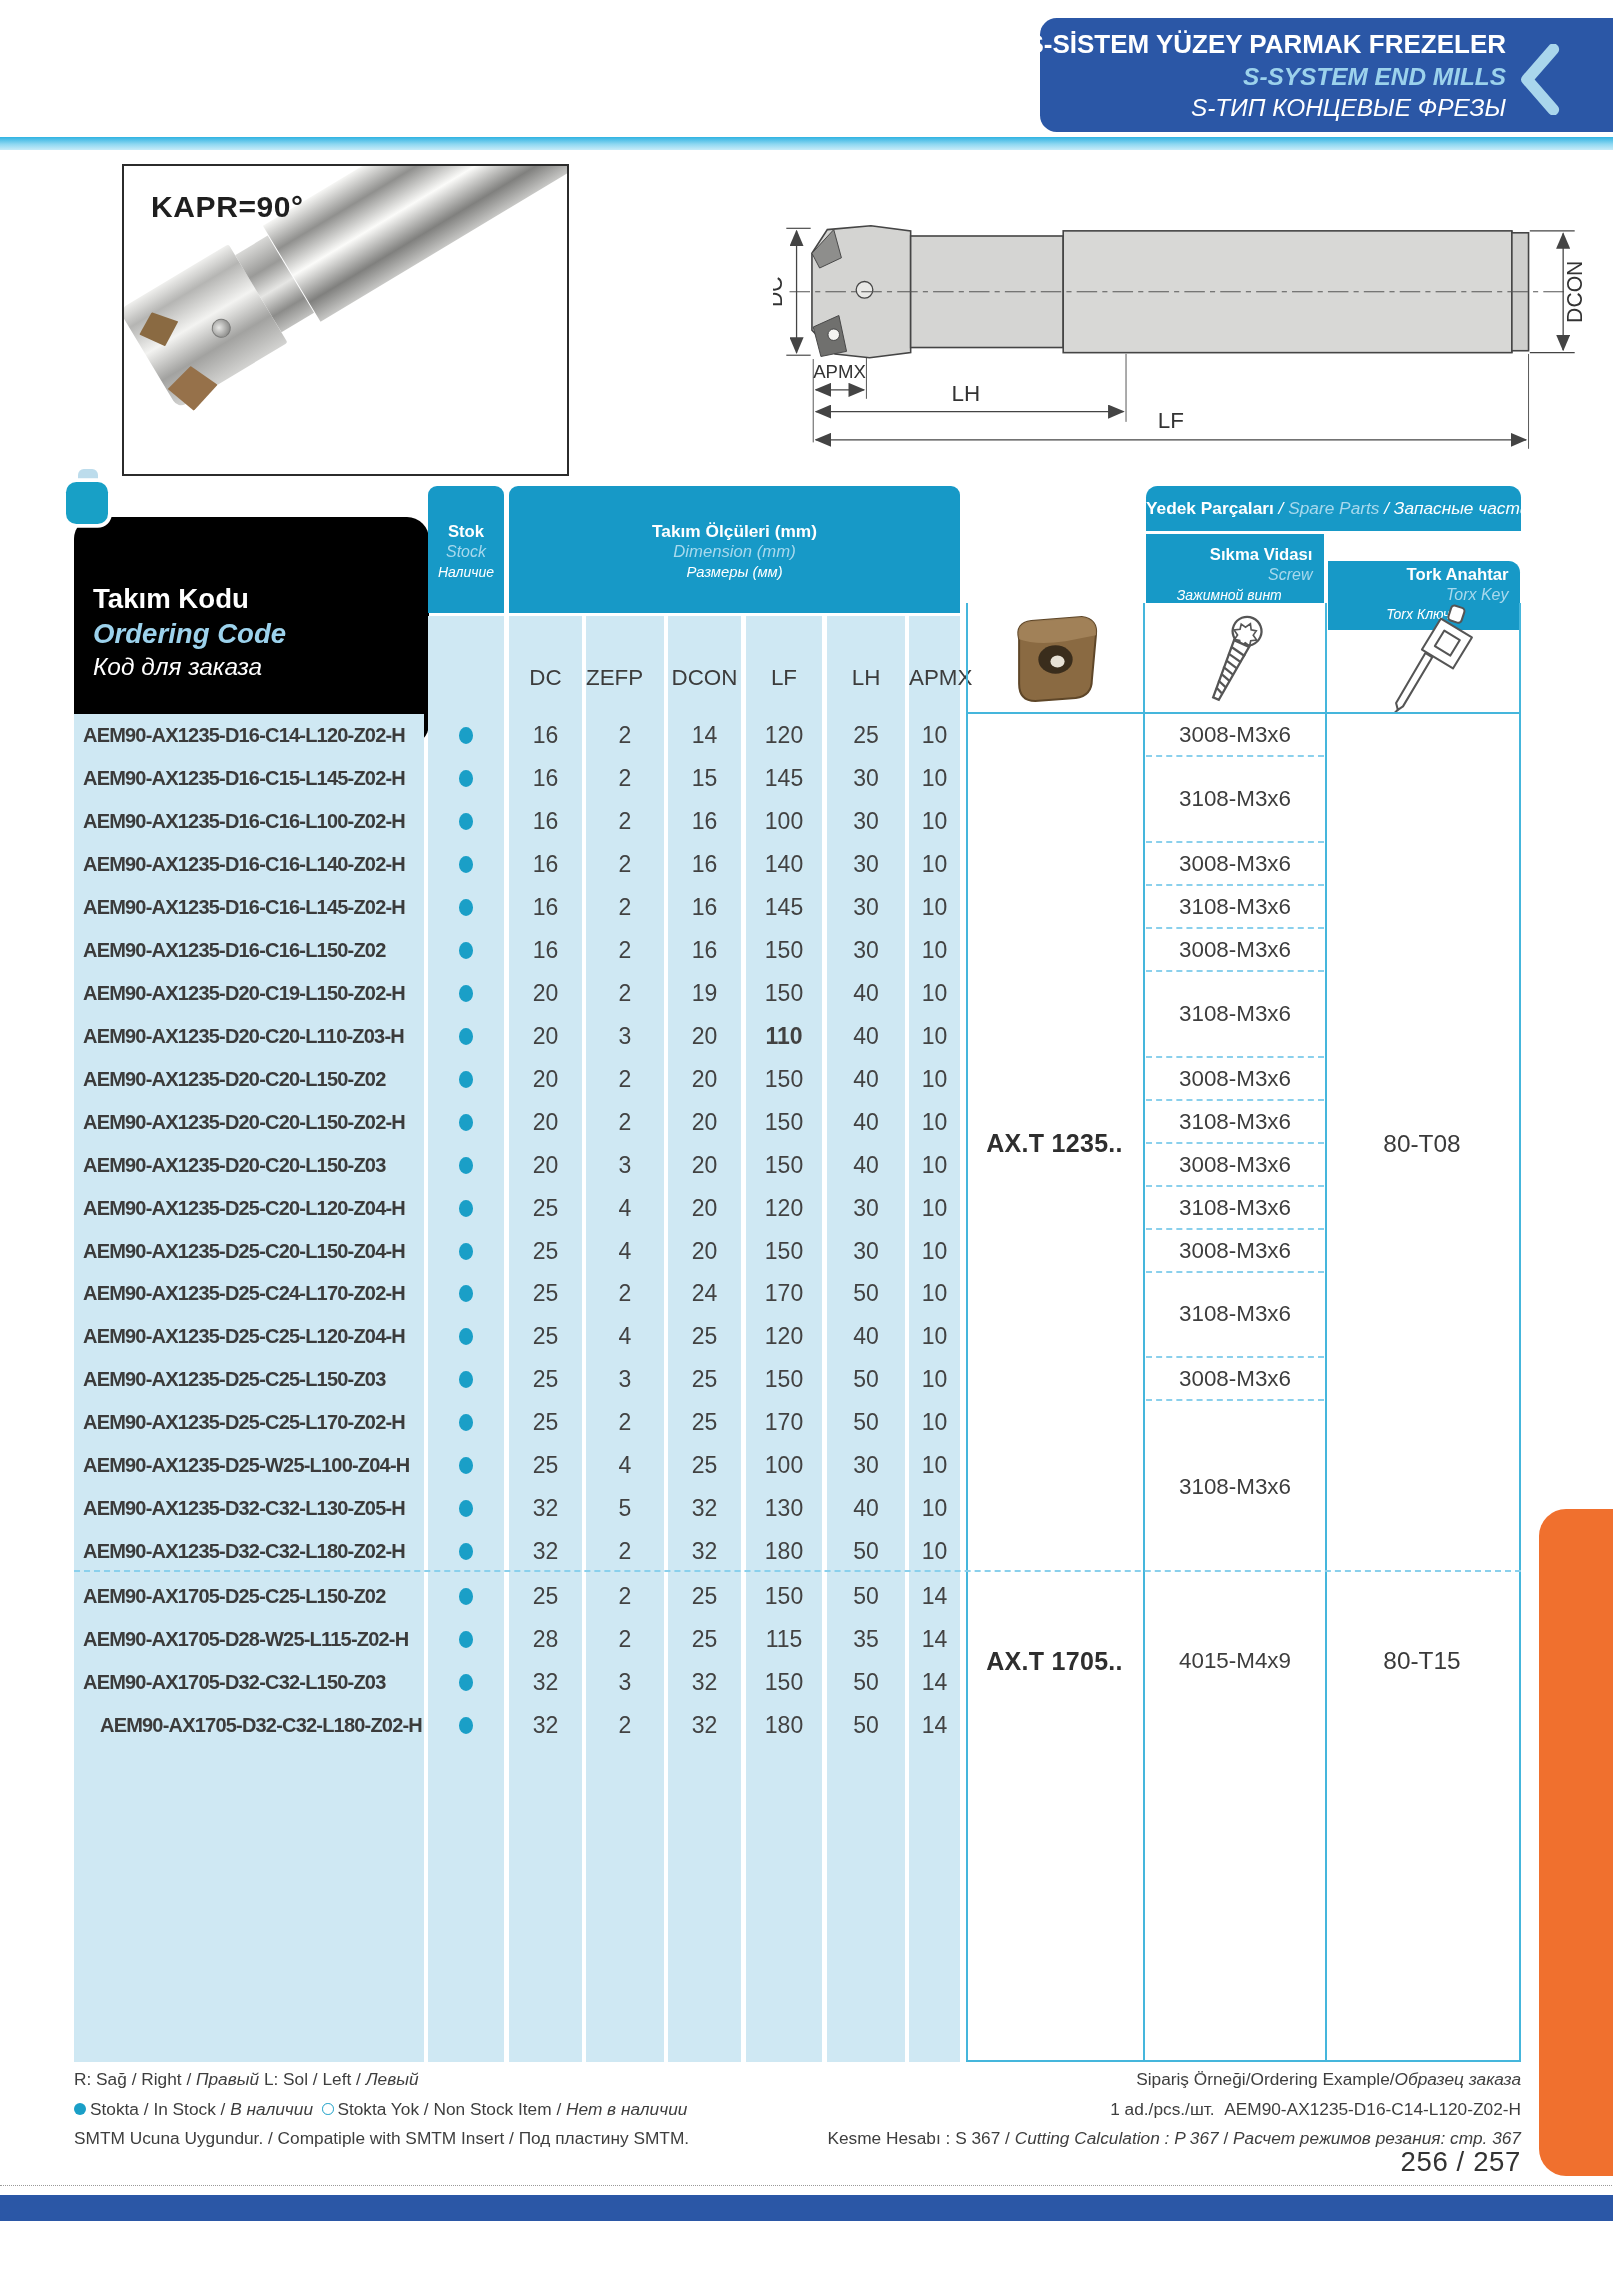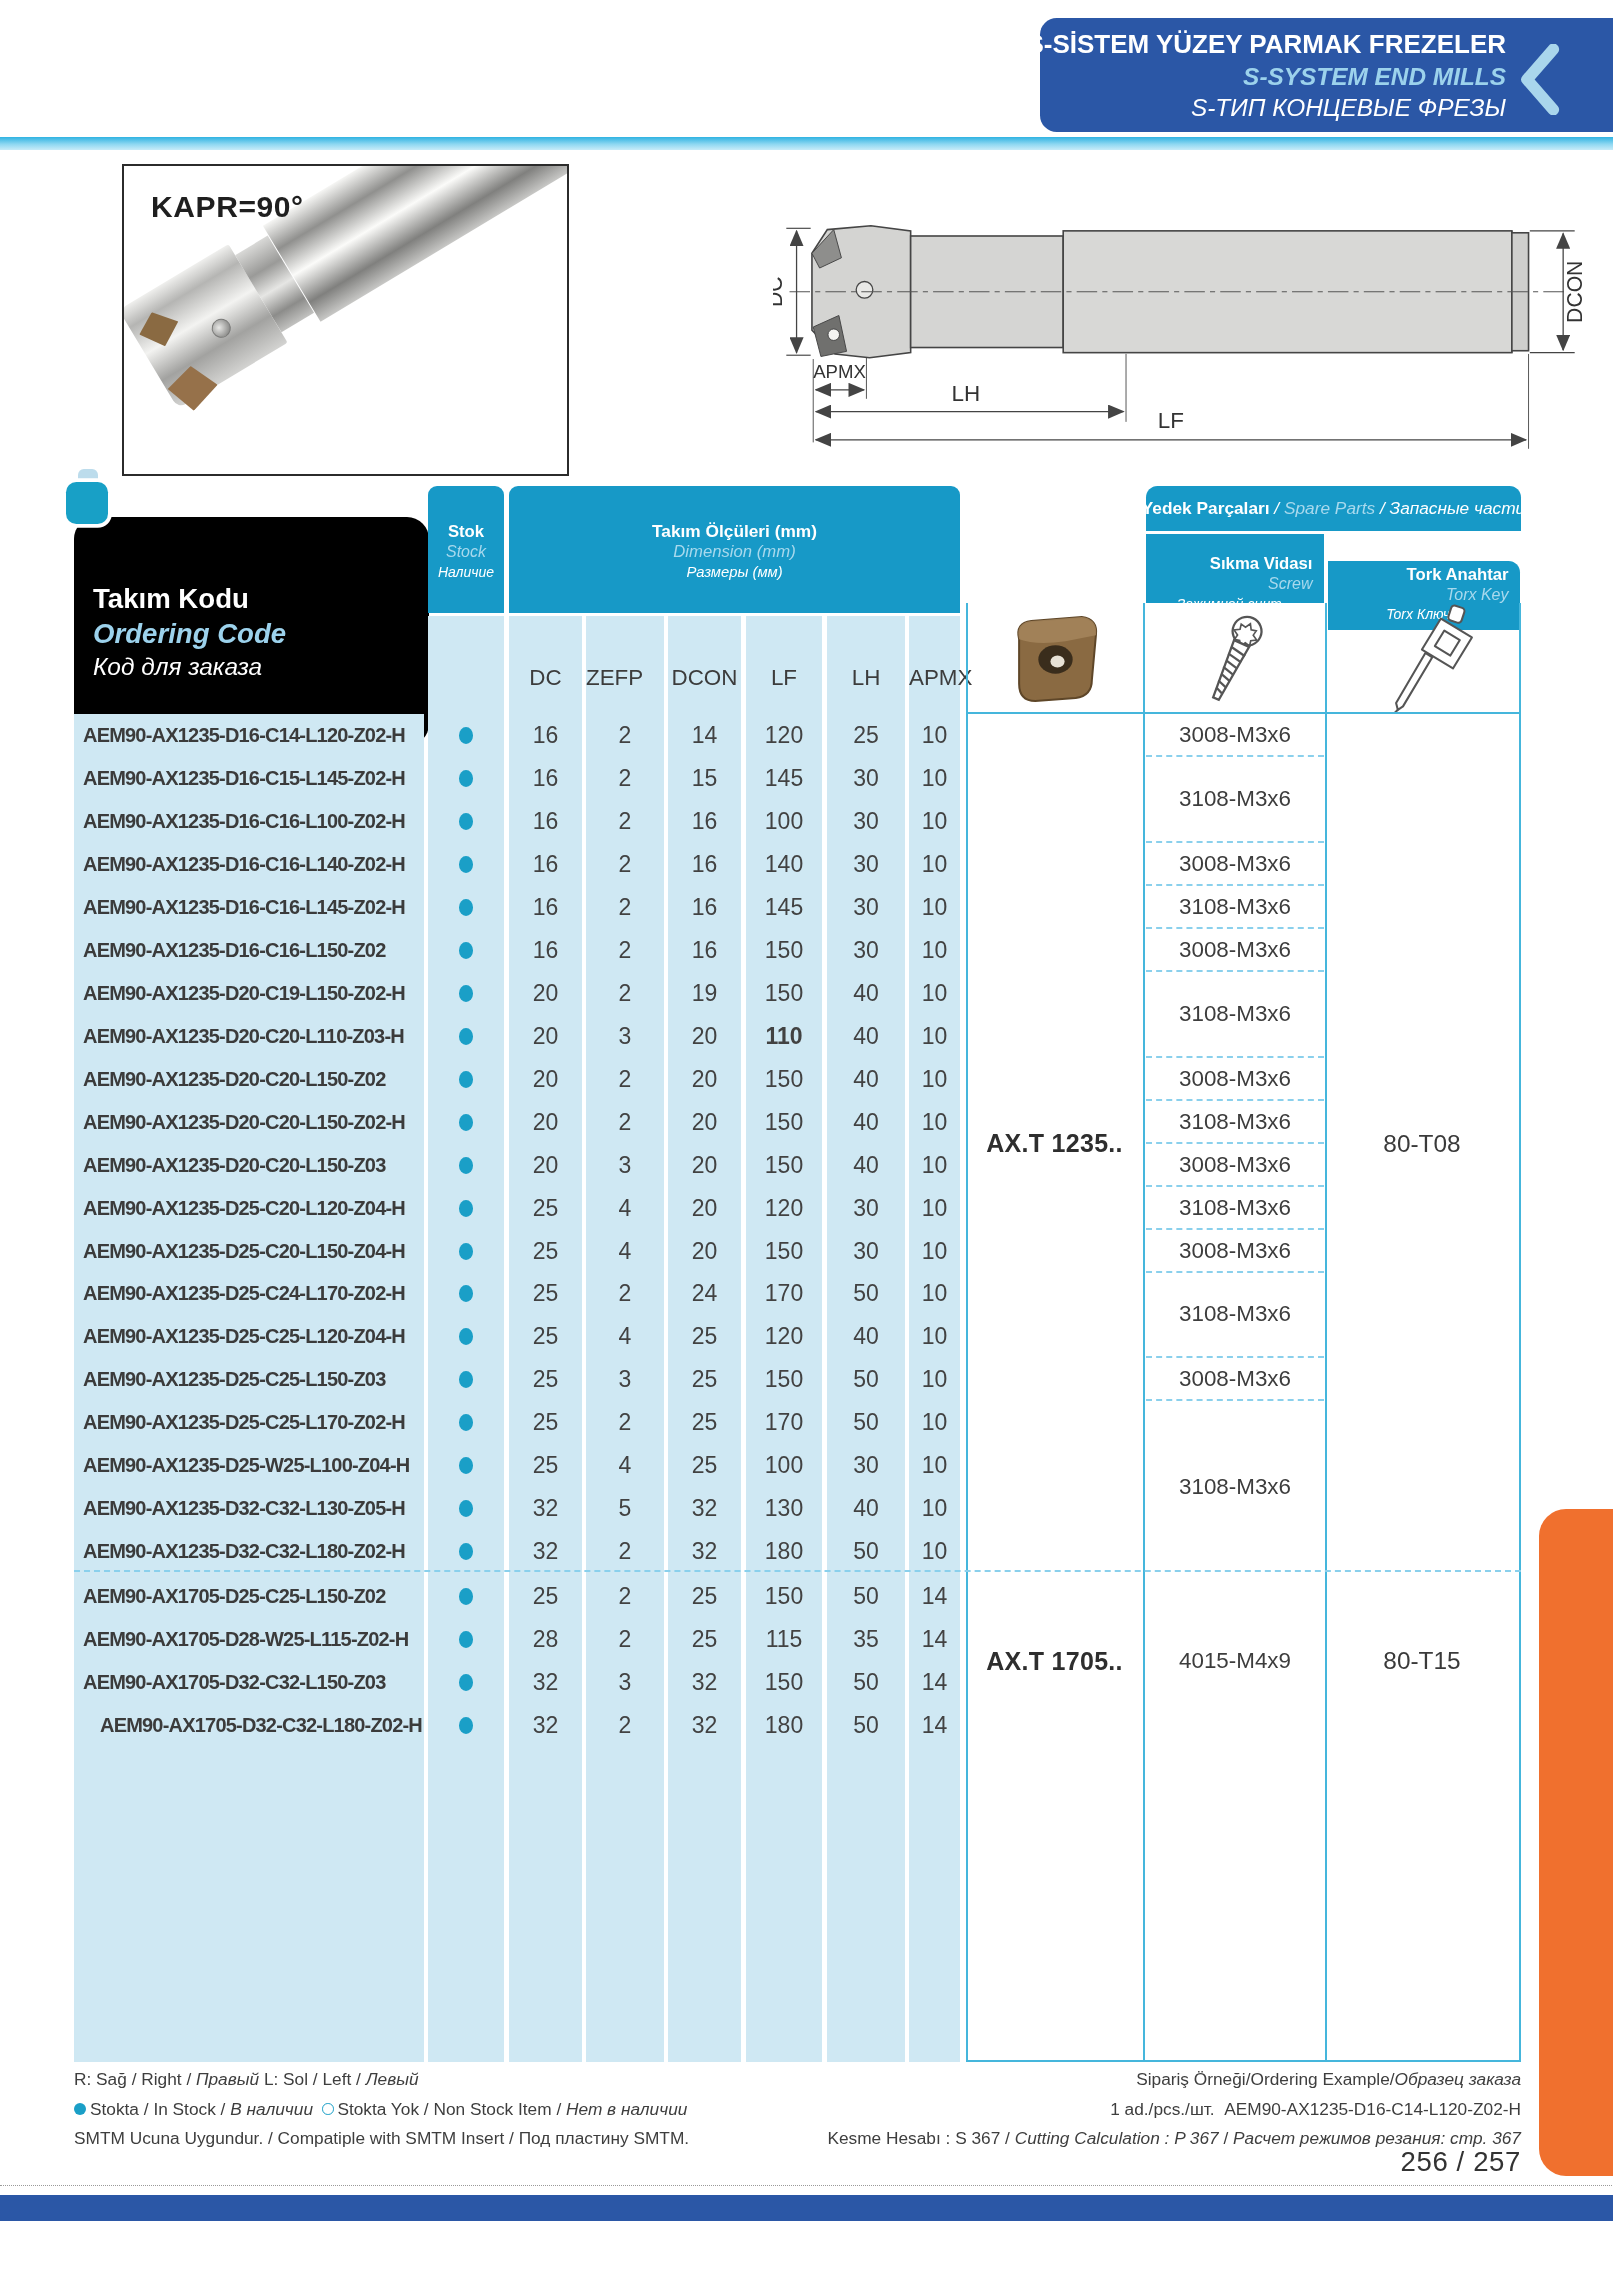--- a/index.html
+++ b/index.html
@@ -178,27 +178,27 @@
     <div class="th-ru">Наличие</div>
   </div>
 
   <div class="tealcell thead-3l" style="left:509px;top:486px;width:451px;height:127px;border-radius:9px 9px 0 0;padding-top:35px;box-sizing:border-box;">
     <div class="th-tr" style="font-size:17.3px">Takım Ölçüleri (mm)</div>
     <div class="th-en" style="font-size:16.7px">Dimension (mm)</div>
     <div class="th-ru" style="font-size:14.8px">Размеры (мм)</div>
   </div>
 
 
-  <div id="yedek-band" class="tealcell" style="left:1146px;top:486px;width:375px;height:45px;border-radius:11.5px 11.5px 0 0;display:flex;align-items:center;justify-content:center;">
+  <div id="yedek-band" class="tealcell" style="left:1146px;top:486px;width:375px;height:45px;border-radius:11.5px 11.5px 0 0;display:flex;align-items:center;">
     <div class="mix">
       <span class="yp-tr">Yedek Parçaları</span><span class="yp-ru"> / </span><span class="yp-en">Spare Parts</span><span class="yp-ru"> / </span><span class="yp-ru">Запасные части</span>
     </div>
   </div>
 
-  <div class="tealcell thead-3l rhead" style="left:1146px;top:534px;width:178px;height:69px;padding-top:19px;">
+  <div class="tealcell thead-3l rhead" style="left:1146px;top:534px;width:178px;height:69px;padding-top:10px;">
     <div class="th-tr">Sıkma Vidası</div>
     <div class="th-en">Screw</div>
     <div class="th-ru" style="font-size:14px">Зажимной винт</div>
   </div>
 
   <div class="tealcell thead-3l rhead" style="left:1328px;top:561px;width:192px;height:69px;border-radius:0 11.5px 0 0;padding-top:2.6px;">
     <div class="th-tr">Tork Anahtar</div>
     <div class="th-en">Torx Key</div>
     <div class="th-ru" style="font-size:14px">Torx Ключ</div>
   </div>

